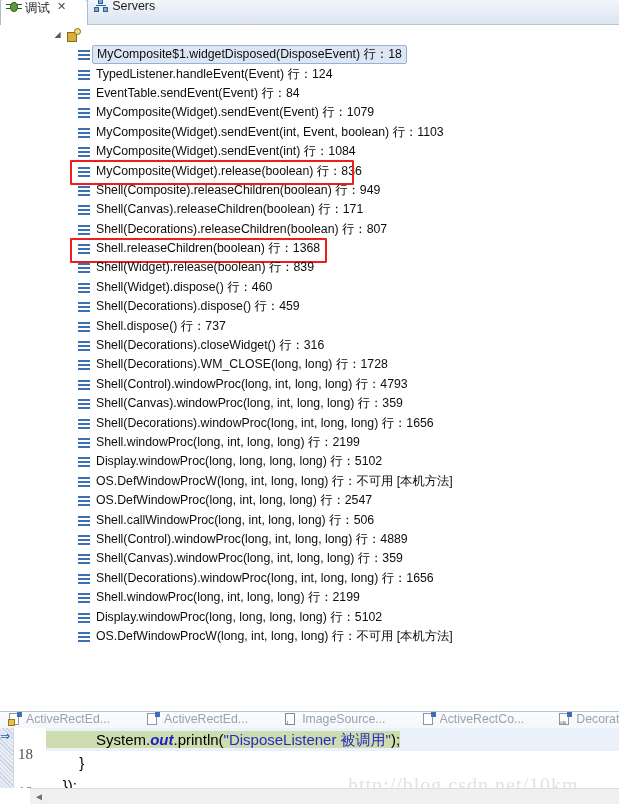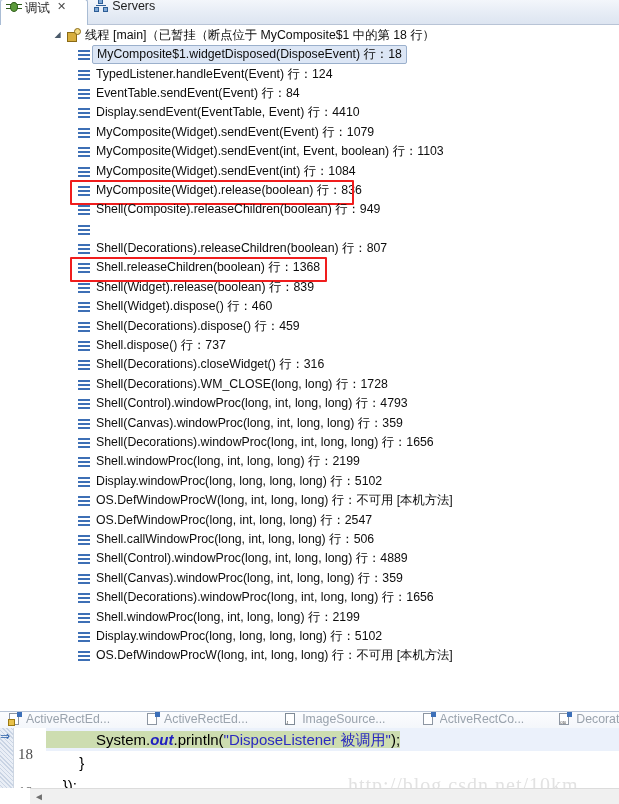--- a/index.html
+++ b/index.html
@@ -215,21 +215,20 @@
   </div>
 </div>
 
 <div class="tree">
   <div class="row thread-row">
     <span class="twisty">◢</span>
     <span class="icon thicon">
       <span class="body"></span>
         <span class="knob"></span>
     </span>
-    <span>线程 [main]（已暂挂（断点位于 MyComposite$1 中的第 18 行）</span>
   </div>
   <div id="frame-list">
       <div class="row frame-row frame-sel">
         <span class="icon sficon">
           <i></i>
           <i></i>
           <i></i>
         </span>
         <span class="ftext">MyComposite$1.widgetDisposed(DisposeEvent) 行：18</span>
       </div>
@@ -248,28 +247,20 @@
           <i></i>
         </span>
         <span class="ftext">EventTable.sendEvent(Event) 行：84</span>
       </div>
       <div class="row frame-row">
         <span class="icon sficon">
           <i></i>
           <i></i>
           <i></i>
         </span>
-        <span class="ftext">Display.sendEvent(EventTable, Event) 行：4410</span>
-      </div>
-      <div class="row frame-row">
-        <span class="icon sficon">
-          <i></i>
-          <i></i>
-          <i></i>
-        </span>
         <span class="ftext">MyComposite(Widget).sendEvent(Event) 行：1079</span>
       </div>
       <div class="row frame-row">
         <span class="icon sficon">
           <i></i>
           <i></i>
           <i></i>
         </span>
         <span class="ftext">MyComposite(Widget).sendEvent(int, Event, boolean) 行：1103</span>
       </div>
@@ -296,20 +287,21 @@
           <i></i>
         </span>
         <span class="ftext">Shell(Composite).releaseChildren(boolean) 行：949</span>
       </div>
       <div class="row frame-row">
         <span class="icon sficon">
           <i></i>
           <i></i>
           <i></i>
         </span>
+        <span class="ftext">Shell(Canvas).releaseChildren(boolean) 行：171</span>
       </div>
       <div class="row frame-row">
         <span class="icon sficon">
           <i></i>
           <i></i>
           <i></i>
         </span>
         <span class="ftext">Shell(Decorations).releaseChildren(boolean) 行：807</span>
       </div>
       <div class="row frame-row boxed b2">

